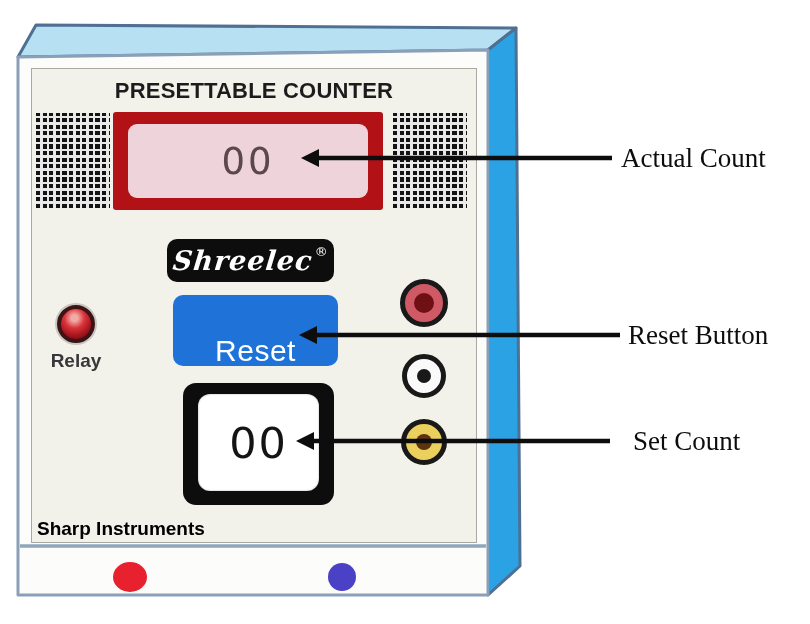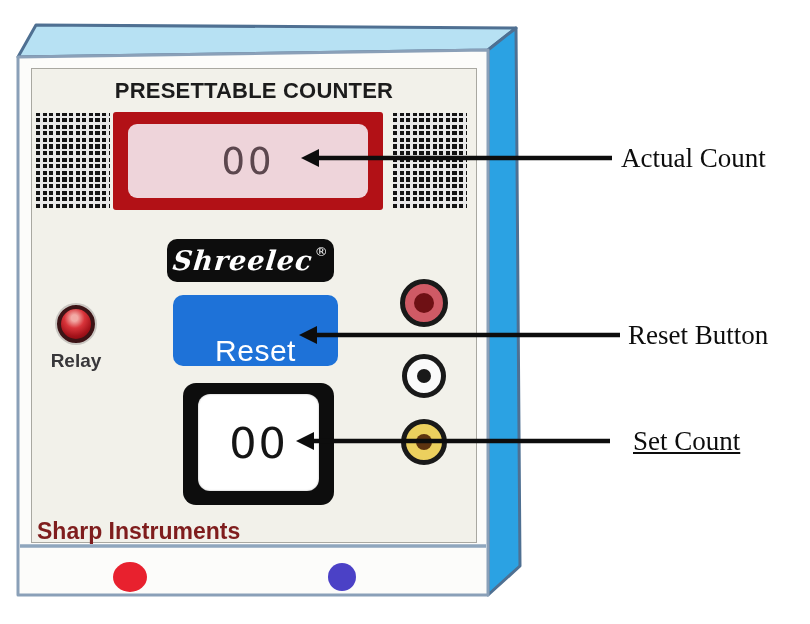--- a/index.html
+++ b/index.html
@@ -81,33 +81,33 @@
 
   .jack{border-radius:50%;box-sizing:border-box;border:5px solid #191919;}
   .jack-center{position:absolute;left:50%;top:50%;transform:translate(-50%,-50%);border-radius:50%;}
   .jack.red{left:400px;top:279px;width:48px;height:48px;background:#cf5a65;}
   .jack.red .jack-center{width:20px;height:20px;background:#6e1014;}
   .jack.white{left:402px;top:354px;width:44px;height:44px;background:#fafafa;}
   .jack.white .jack-center{width:14px;height:14px;background:#191919;}
   .jack.yellow{left:401px;top:419px;width:46px;height:46px;background:#ecd05e;}
   .jack.yellow .jack-center{width:16px;height:16px;background:#5d3310;}
 
-  .manufacturer{left:37px;top:518px;font-size:23px;font-weight:bold;color:#7f1d1d;}
+  .manufacturer{left:37px;top:518px;font-size:19px;font-weight:bold;color:#000000;}
 
   .dot{border-radius:50%;}
   .dot.red{left:113px;top:562px;width:34px;height:30px;background:#e8212e;}
   .dot.blue{left:328px;top:563px;width:28px;height:28px;background:#4b41c6;}
 
   .ann-label{
     font-family:"Liberation Serif",serif;font-size:27px;color:#0d0d0d;
     line-height:30px;white-space:nowrap;
   }
   .ann-actual{left:621px;top:143px;text-align:center;}
   .ann-reset{left:628px;top:320px;text-align:right;}
-  .ann-set{left:633px;top:426px;text-decoration:underline;}
+  .ann-set{left:633px;top:426px;}
 </style>
 </head>
 <body>
 
 <div class="stage">
 
   <svg class="layer" width="810" height="624" viewBox="0 0 810 624">
     <polygon points="36,25 516,28 488,50 18,57" fill="#b7e1f3" stroke="#4f7092" stroke-width="3" stroke-linejoin="round"></polygon>
     <polygon points="488,50 516,28 520,566 488,595" fill="#2ba2e3" stroke="#4f7092" stroke-width="3" stroke-linejoin="round"></polygon>
     <polygon points="18,57 488,50 488,595 18,595" fill="#fcfcfa" stroke="#8aa0b8" stroke-width="3" stroke-linejoin="round"></polygon>

